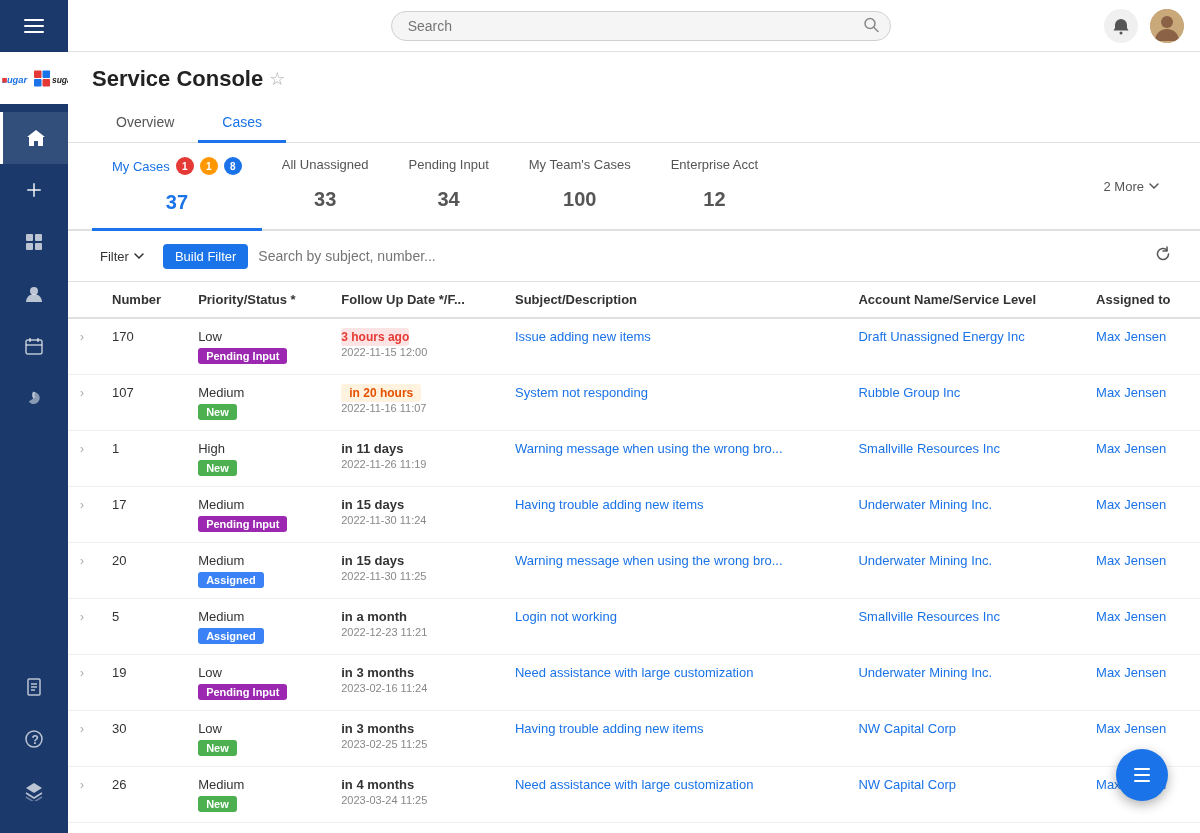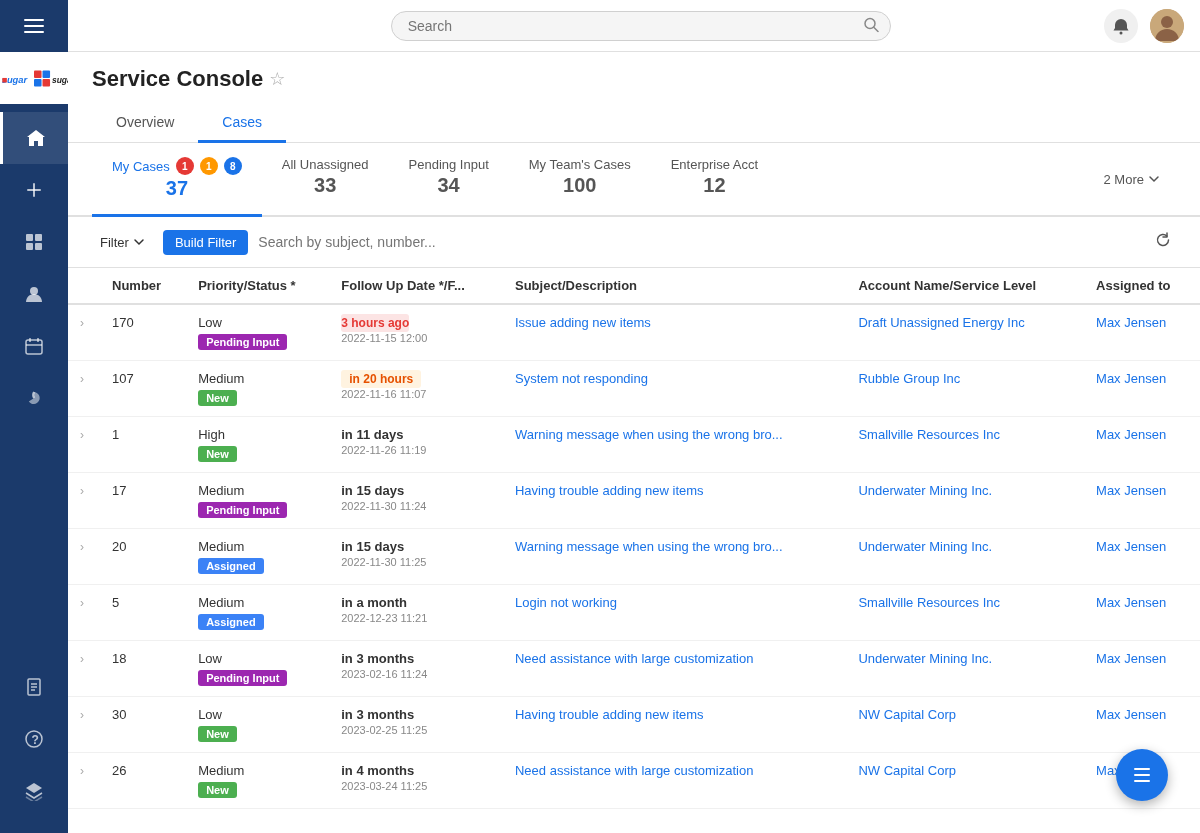--- a/index.html
+++ b/index.html
@@ -182,21 +182,21 @@
       flex-shrink: 0;
     }
     .subtab {
       padding: 14px 20px;
       font-size: 14px;
       color: #555;
       cursor: pointer;
       display: flex;
       flex-direction: column;
       align-items: center;
-      gap: 2px;
+      gap: 16px;
       border-bottom: 3px solid transparent;
       margin-bottom: -2px;
       white-space: nowrap;
     }
     .subtab.active {
       color: #1a73e8;
       border-bottom: 3px solid #1a73e8;
     }
     .subtab-title {
       display: flex;
@@ -700,21 +700,21 @@
       <a class="account-link">Smallville Resources Inc</a>
     </td>
     <td>
       <a class="assigned-link">Max Jensen</a>
     </td>
   </tr>
           <tr>
     <td>
       <span class="expand-arrow">›</span>
     </td>
-    <td>18</td>
+    <td>19</td>
     <td>
       <div class="priority-text">Low</div>
       <span class="status-badge status-pending">Pending Input</span>
     </td>
     <td>
       <div><span class="followup-normal">in 3 months</span></div>
       <div class="followup-date">2023-02-16 11:24</div>
     </td>
     <td>
       <a class="subject-link">Need assistance with large customization</a>

